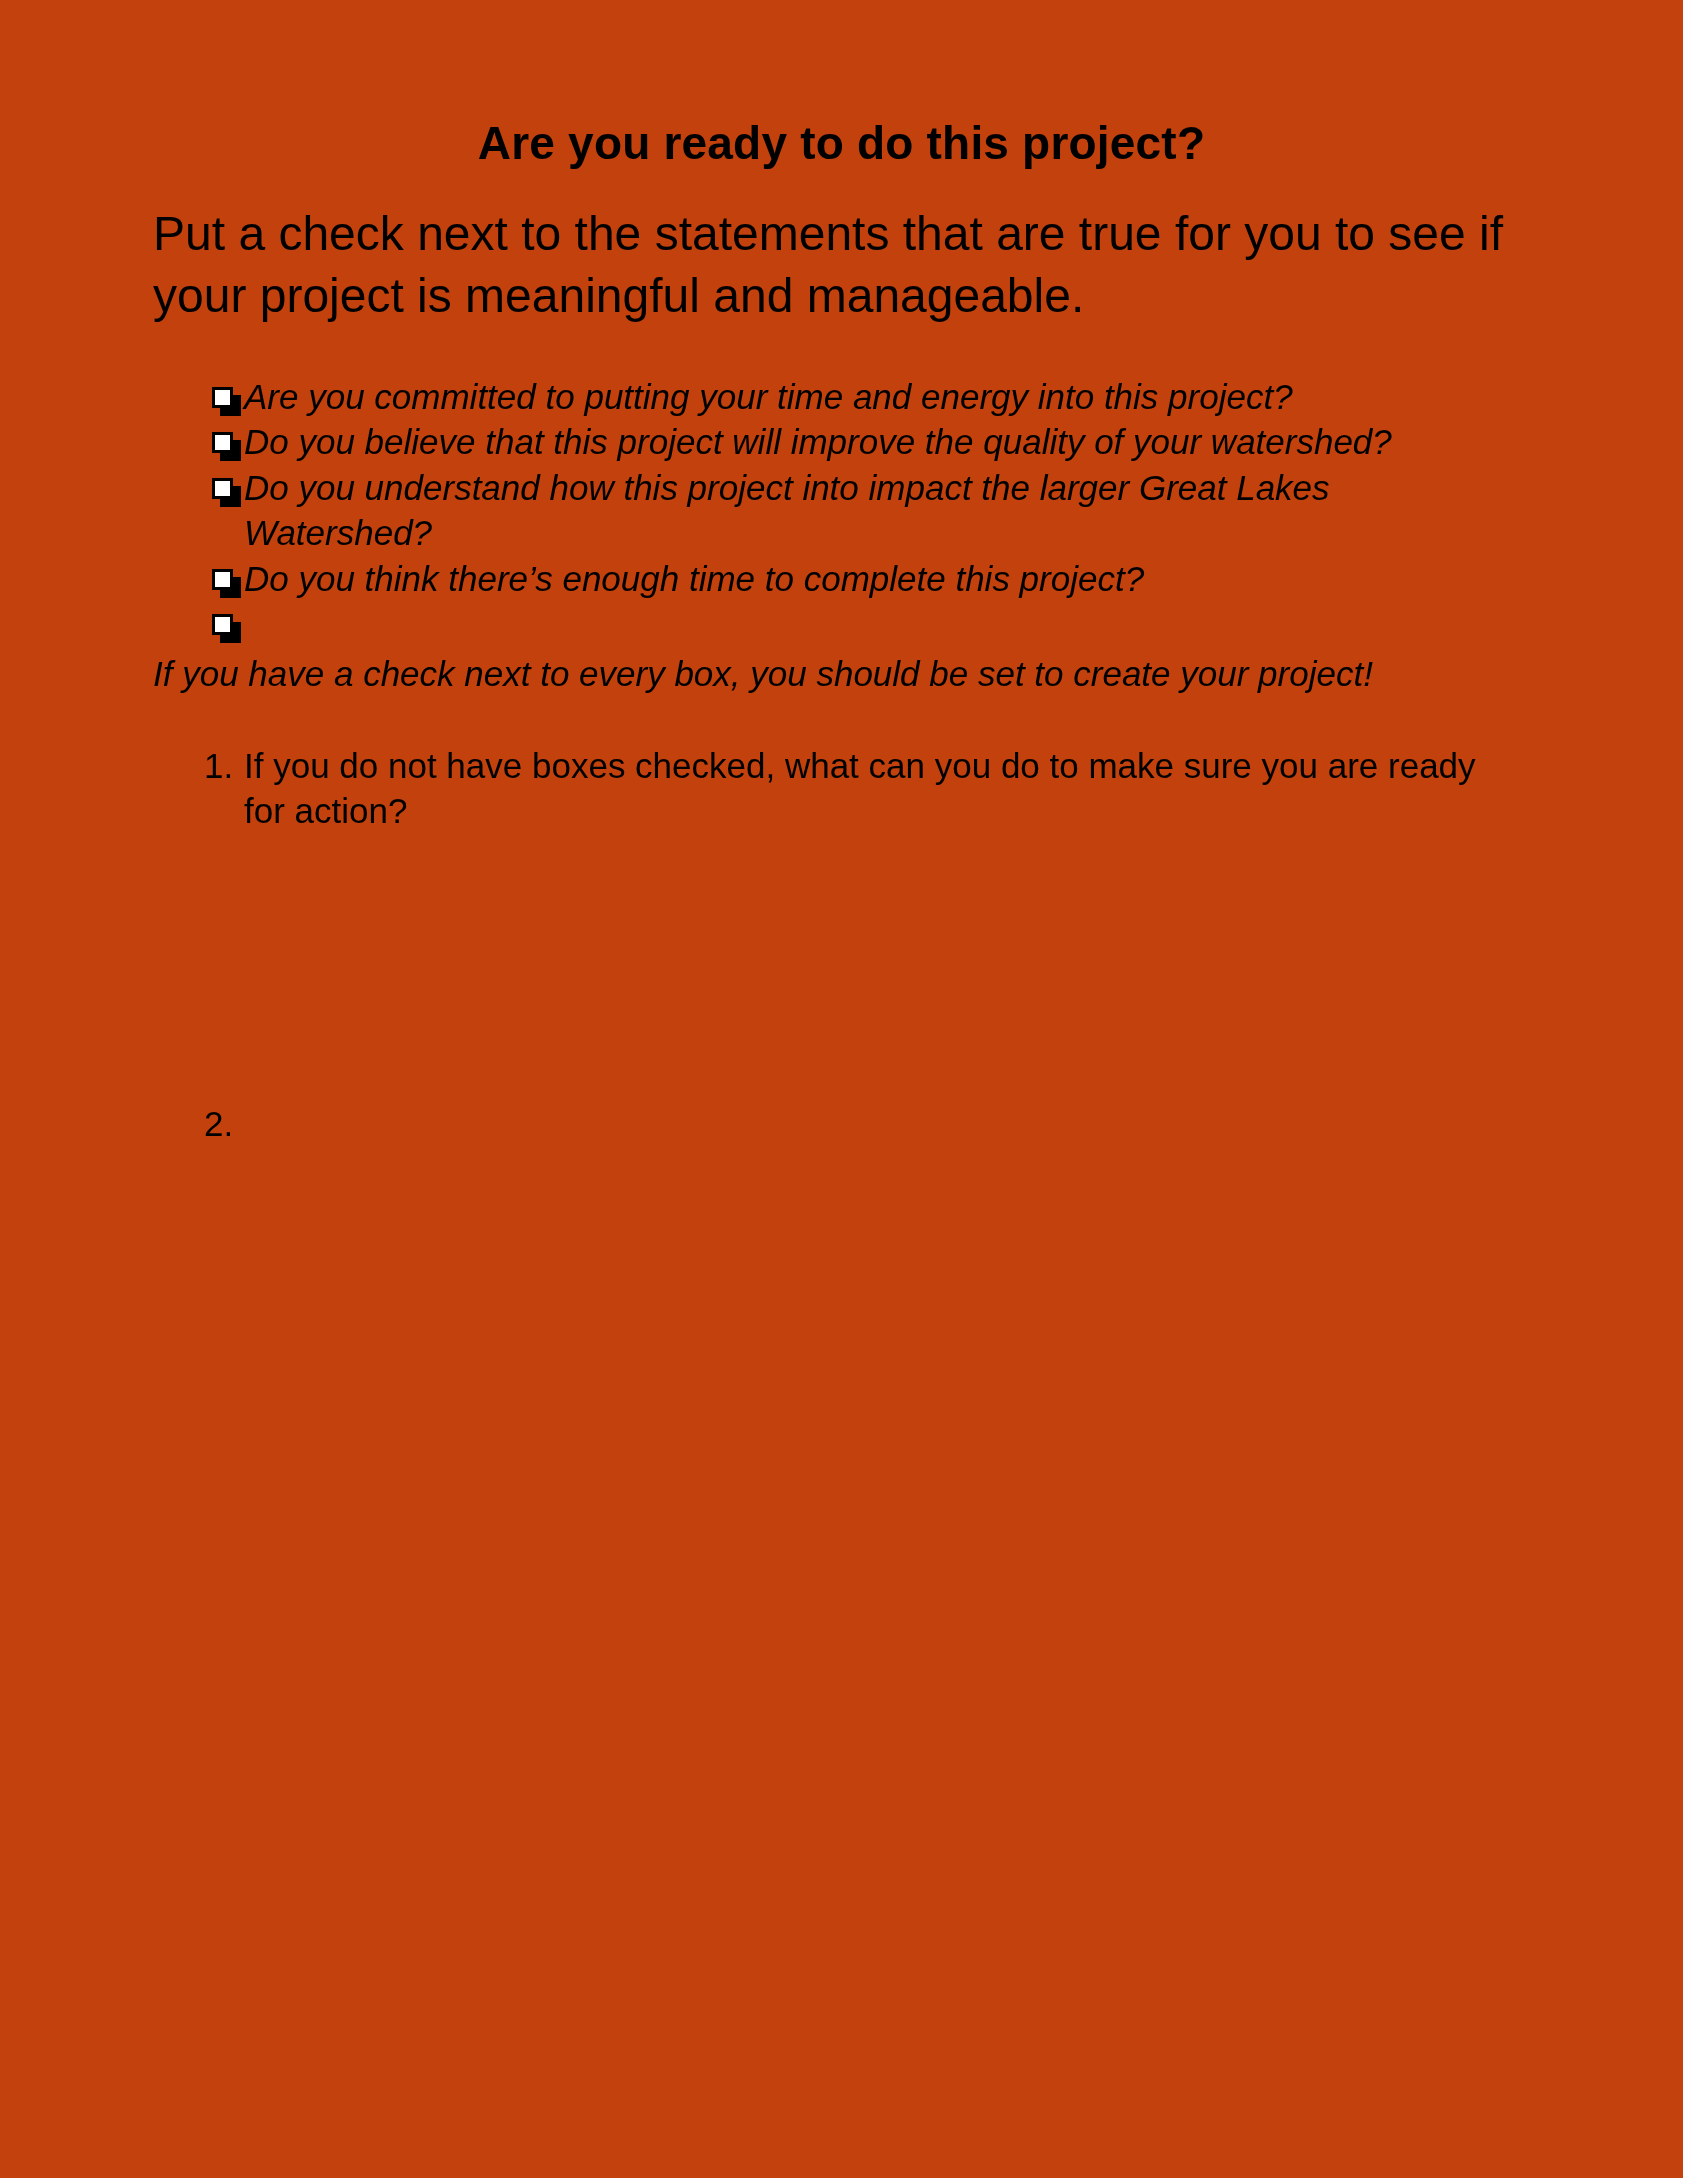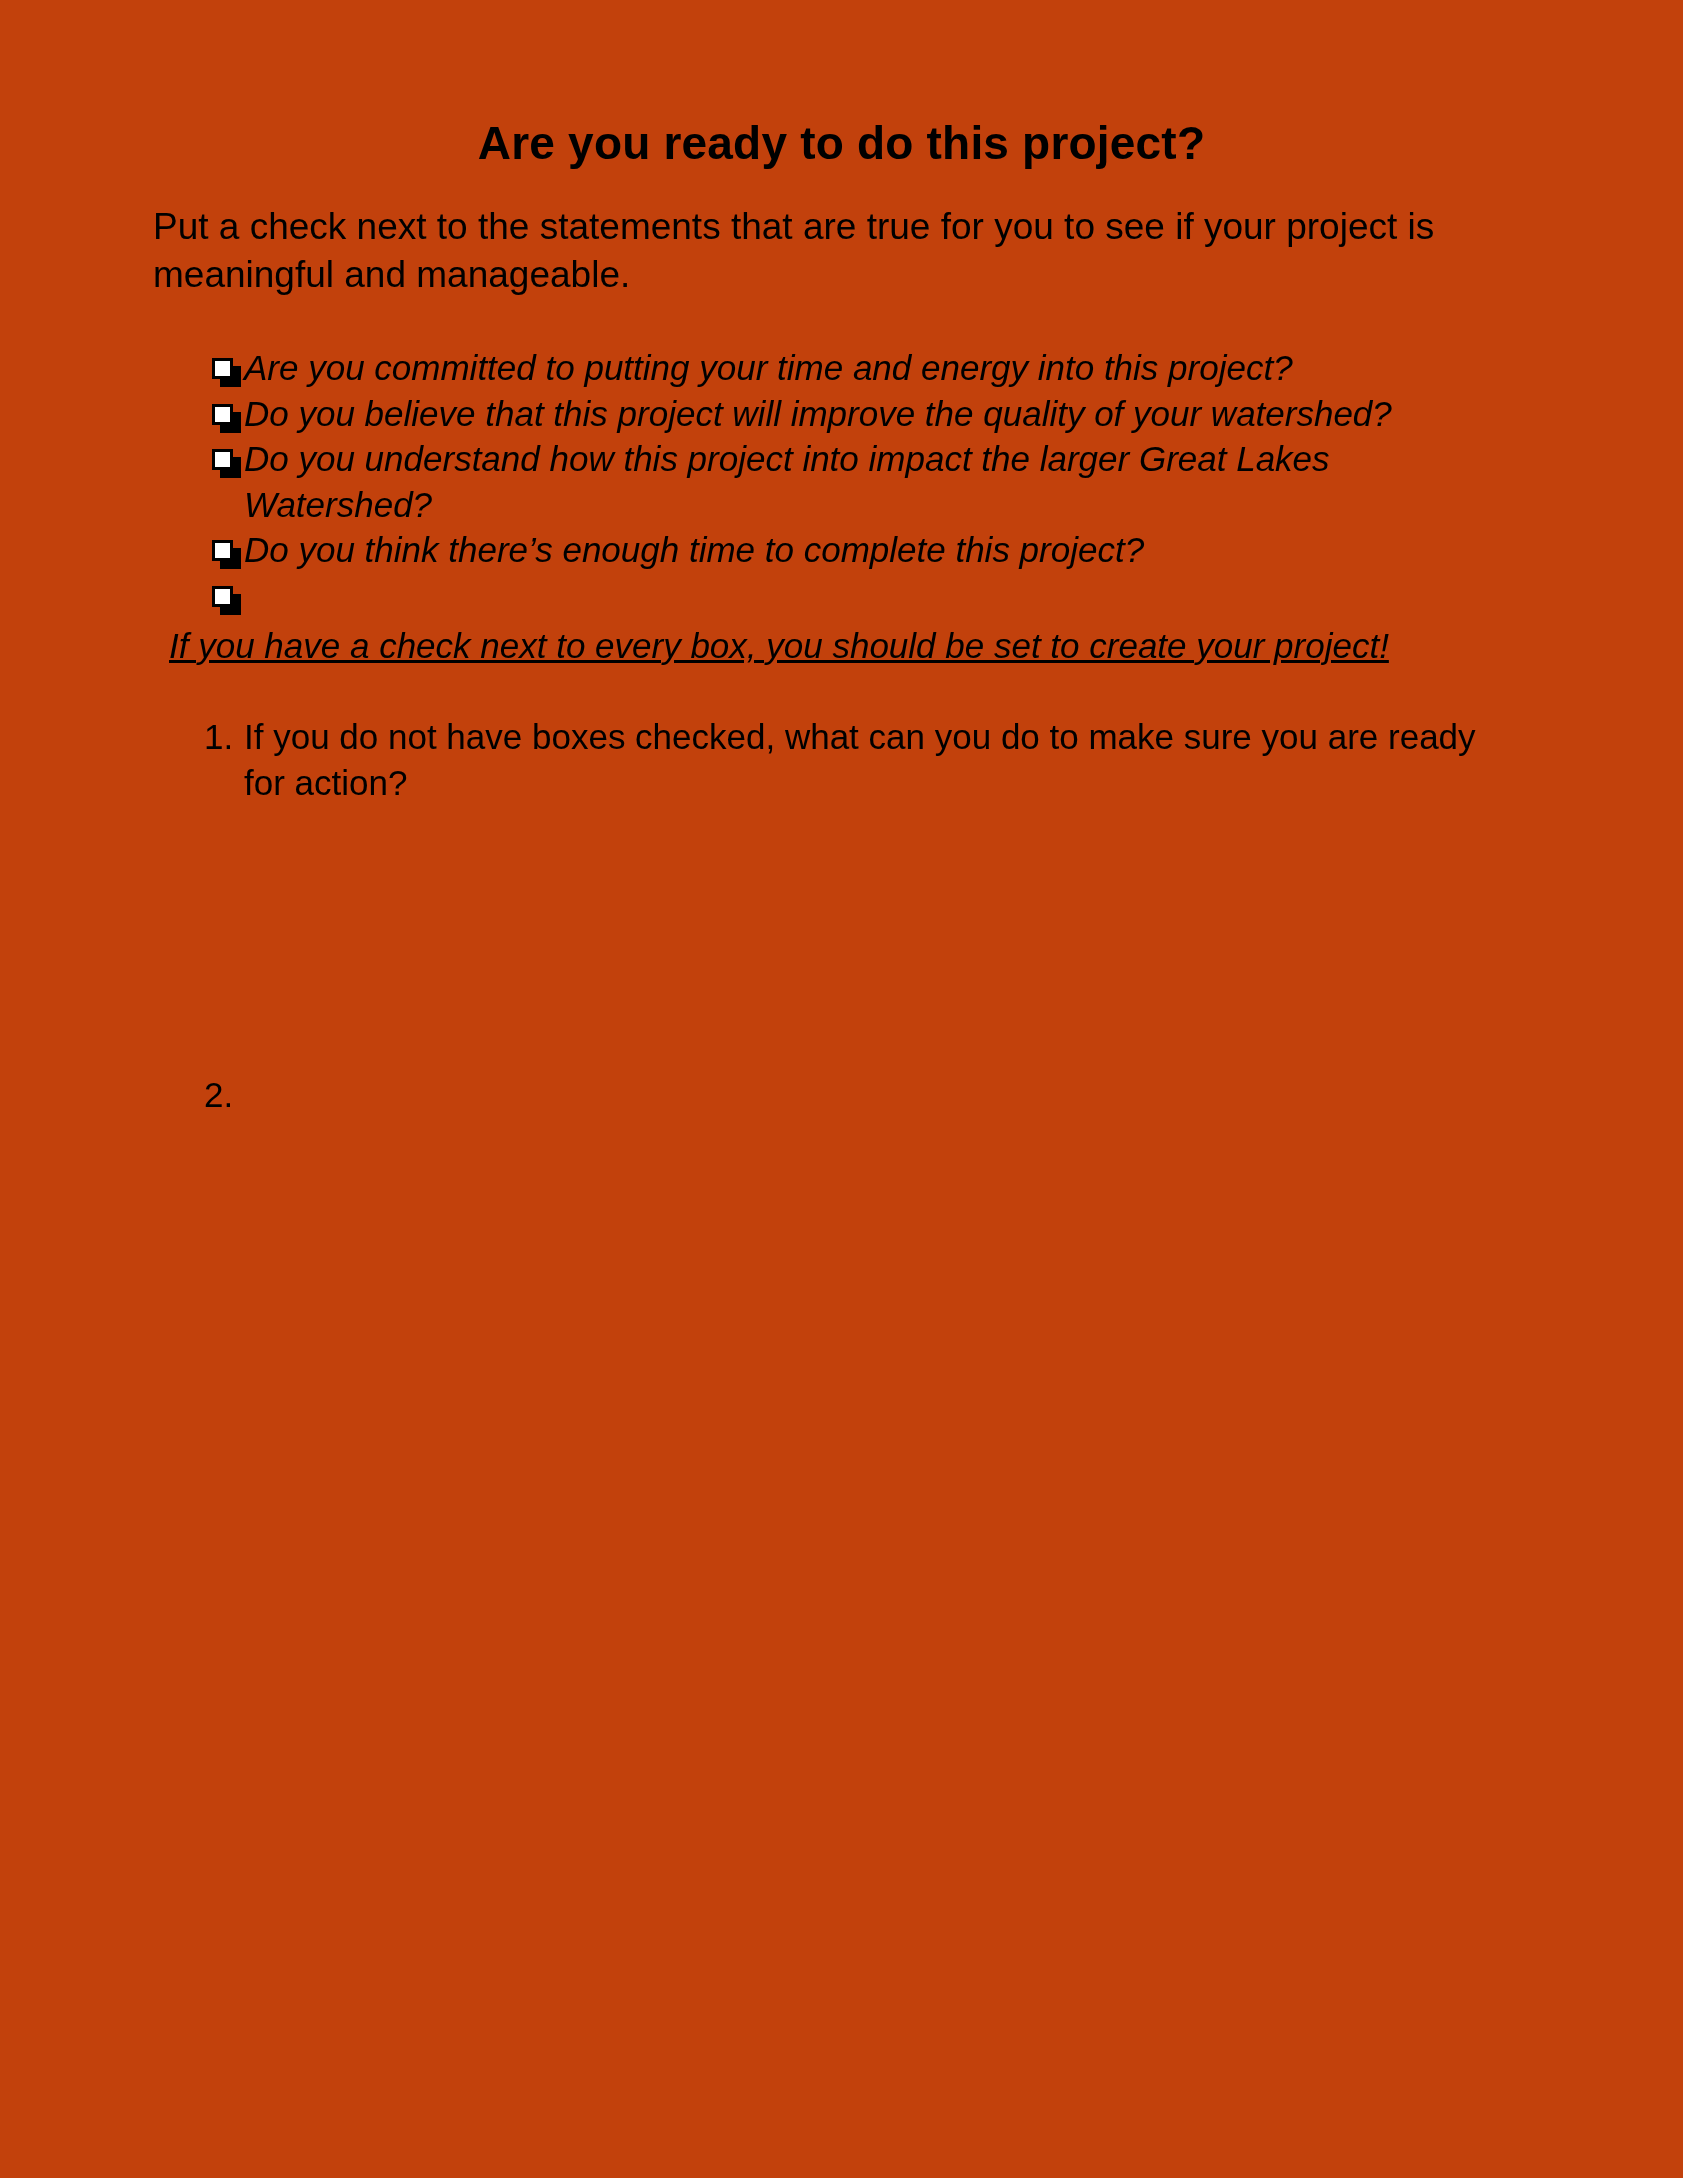--- a/index.html
+++ b/index.html
@@ -41,21 +41,21 @@
 
   
   .content {
     position: absolute;
     left: 153px;
     top: 203px;
     width: 1366px;
   }
 
   .intro {
-    font-size: 37px;
+    font-size: 48px;
     line-height: 1.30;
     margin: 0;
     width: 1366px;
   }
 
   
   .check-list {
     margin: 0;
     padding: 0;
     list-style: none;
@@ -99,24 +99,23 @@
     width: 91px;
     height: 40px;
     z-index: 0;
   }
 
   
   .emphasis {
     font-size: 35px;
     font-style: italic;
     line-height: 1.30;
-    margin: 16px;
+    margin: 0;
     margin-top: 50px;
     width: 1327px;
-    text-decoration: underline;
   }
 
   
   .numbered-list {
     margin: 0;
     padding: 0;
     list-style: none;
     margin-top: 46px;
   }
 

